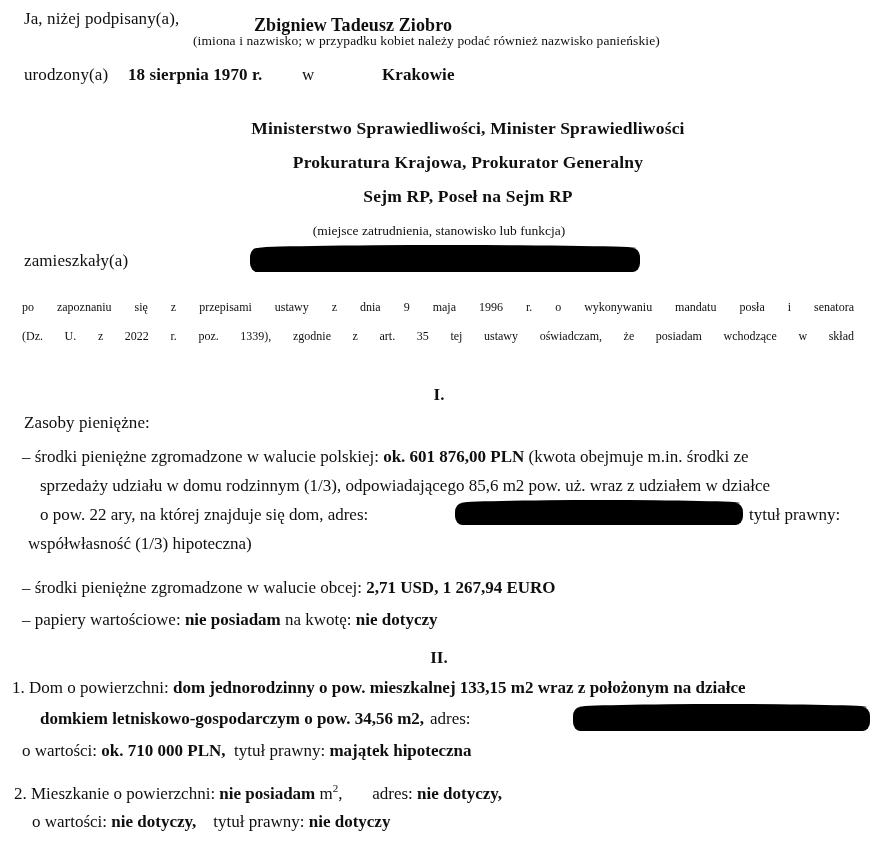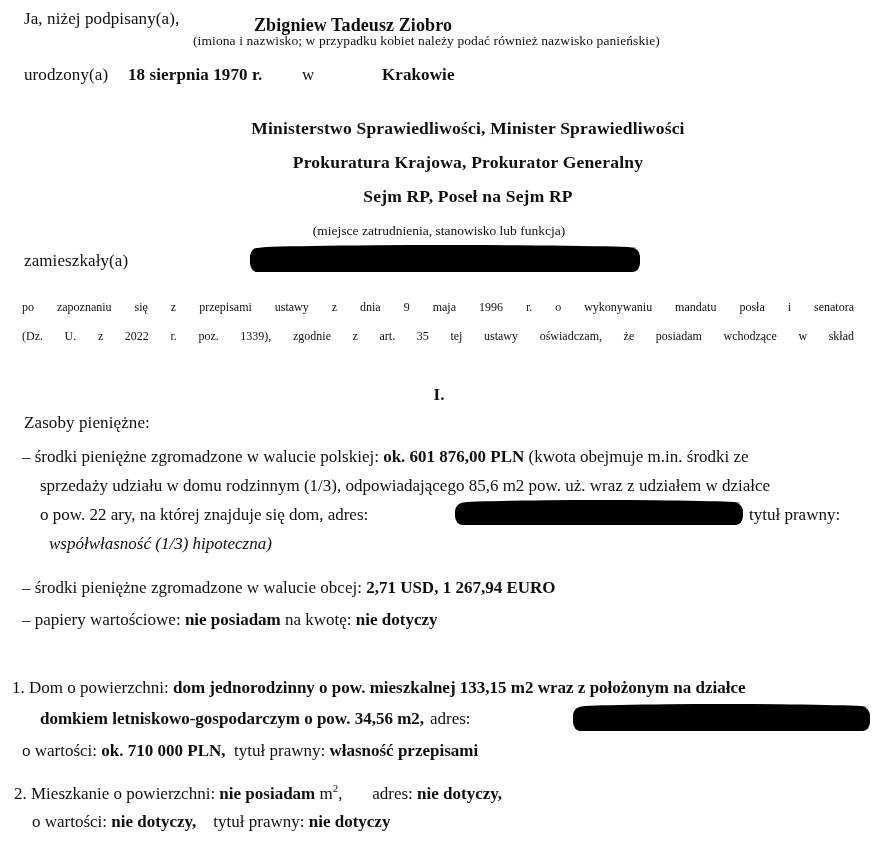--- a/index.html
+++ b/index.html
@@ -178,47 +178,50 @@
   </div>
 
   <div class="li-line" style="left:40px; top:505px;">
     <span>o pow. 22 ary, na której znajduje się dom, adres:</span>
   </div>
   <div class="redaction" style="left:455px; top:503px; width:288px; height:22px;"></div>
   <div class="li-line" style="left:749px; top:505px;">
     <span>tytuł prawny:</span>
   </div>
 
-  <div class="li-line" style="left:49px; top:534px;font-style:italic;">
+  <div class="li-line" style="left:28px; top:534px;">
     <span>współwłasność (1/3) hipoteczna)</span>
   </div>
 
   <div class="li-line" style="left:22px; top:578px;">
     <span>–</span><span>&nbsp;</span><span>środki pieniężne zgromadzone w walucie obcej:</span><span>&nbsp;</span><span class="b">2,71 USD, 1 267,94 EURO</span>
   </div>
 
   <div class="li-line" style="left:22px; top:610px;">
     <span>–</span><span>&nbsp;</span><span>papiery wartościowe:</span><span>&nbsp;</span><span class="b">nie posiadam</span><span>&nbsp;</span><span>na kwotę:</span><span>&nbsp;</span><span class="b">nie dotyczy</span>
   </div>
 
+  <div class="center roman" style="top:648px;">
+    <span>II.</span>
+  </div>
 
   <div class="li-line" style="left:12px; top:678px;">
     <span>1.</span><span>&nbsp;</span><span>Dom o powierzchni:</span><span>&nbsp;</span><span class="b">dom jednorodzinny o pow. mieszkalnej 133,15 m2 wraz z położonym na działce</span>
   </div>
 
   <div class="li-line b" style="left:40px; top:709px;">
     <span>domkiem letniskowo-gospodarczym o pow. 34,56 m2,</span>
   </div>
   <div class="li-line" style="left:430px; top:709px;">
     <span>adres:</span>
   </div>
   <div class="redaction" style="left:573px; top:707px; width:297px; height:24px;"></div>
 
   <div class="li-line" style="left:22px; top:741px;">
-    <span>o wartości:</span><span>&nbsp;</span><span class="b">ok. 710 000 PLN,</span><span>&nbsp;&nbsp;</span><span>tytuł prawny:</span><span>&nbsp;</span><span class="b">własność przepisami</span>
+    <span>o wartości:</span><span>&nbsp;</span><span class="b">ok. 710 000 PLN,</span><span>&nbsp;&nbsp;</span><span>tytuł prawny:</span><span>&nbsp;</span><span class="b">majątek hipoteczna</span>
   </div>
 
   <div class="li-line" style="left:14px; top:782px;">
     <span>2.</span><span>&nbsp;</span><span>Mieszkanie o powierzchni:</span><span>&nbsp;</span><span class="b">nie posiadam</span><span>&nbsp;</span><span>m</span><sup class="m2">2</sup><span>,</span><span>&nbsp;&nbsp;&nbsp;&nbsp;&nbsp;&nbsp;&nbsp;</span><span>adres:</span><span>&nbsp;</span><span class="b">nie dotyczy,</span>
   </div>
 
   <div class="li-line" style="left:32px; top:812px;">
     <span>o wartości:</span><span>&nbsp;</span><span class="b">nie dotyczy,</span><span>&nbsp;&nbsp;&nbsp;&nbsp;</span><span>tytuł prawny:</span><span>&nbsp;</span><span class="b">nie dotyczy</span>
   </div>
 

